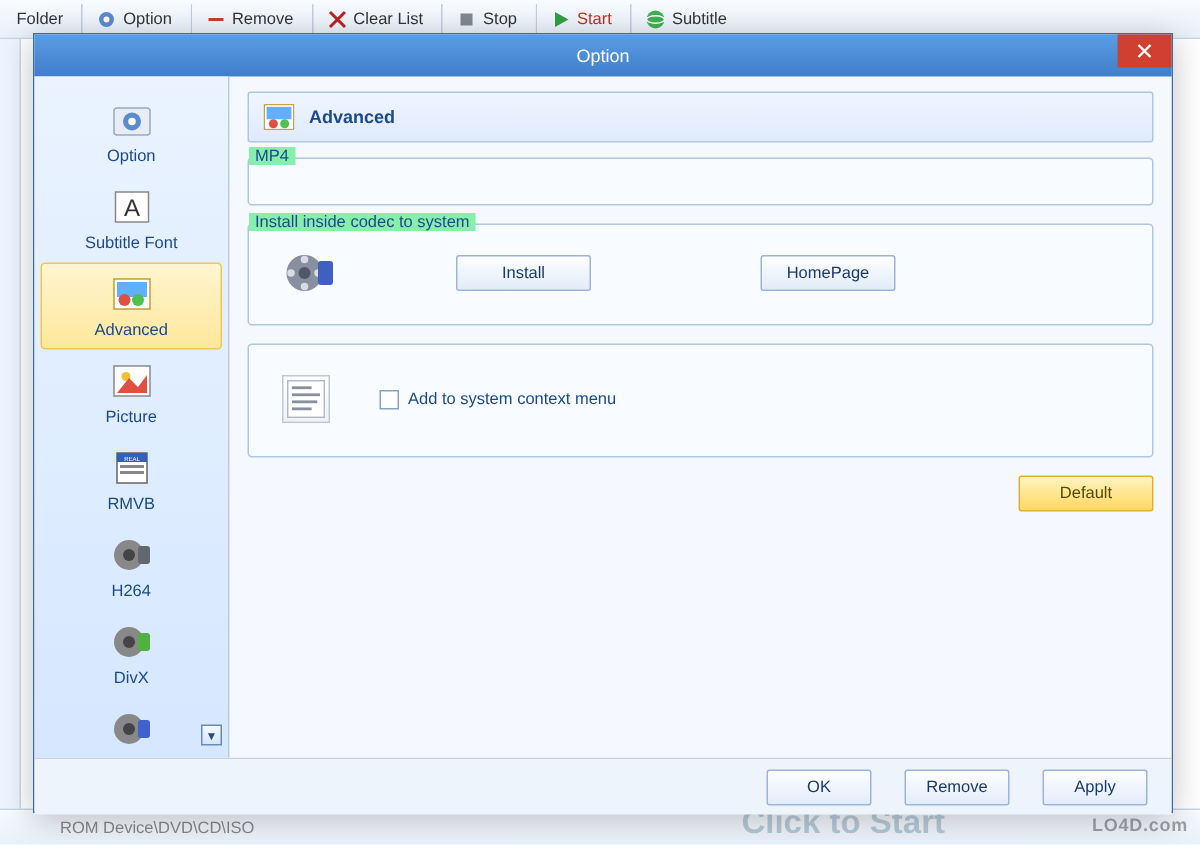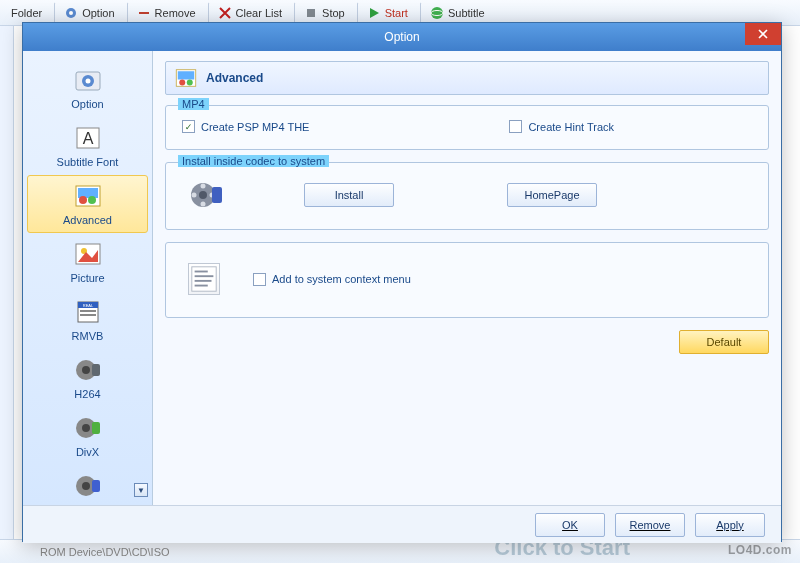--- a/index.html
+++ b/index.html
@@ -16,34 +16,34 @@
 .dlg-body { display: flex; height: 454px; }
 .sidebar { width: 130px; background: linear-gradient(#eaf3ff,#d5e7ff); border-right: 1px solid #b8cce0; padding: 8px 4px; overflow: hidden; position: relative; }
 .side-item { display: flex; flex-direction: column; align-items: center; padding: 4px 2px 6px; border: 1px solid transparent; border-radius: 3px; cursor: pointer; color: #1a4a8a; font-size: 11px; }
 .side-item.selected { background: linear-gradient(#fff5d0,#ffe79a); border: 1px solid #f0c850; }
 .side-icon { width: 32px; height: 32px; margin-bottom: 2px; }
 .side-scroll { position: absolute; right: 4px; bottom: 8px; width: 14px; height: 14px; border: 1px solid #6a8ab8; background: linear-gradient(#f4f8ff,#d8e5f5); display:flex; align-items:center; justify-content:center; font-size:8px; color:#2a4a7a; cursor:pointer; }
 .content { flex: 1; padding: 10px 12px; background: #f5f9ff; overflow: hidden; }
 .header-bar { background: linear-gradient(#f0f6ff,#dfeaff); border: 1px solid #b0c6e0; border-radius: 2px; padding: 4px 8px; display: flex; align-items: center; gap: 8px; color: #1a4a8a; font-weight: bold; font-size: 12px; margin-bottom: 10px; }
 .hdr-icon { width: 24px; height: 24px; }
 .group { border: 1px solid #b0c6e0; border-radius: 3px; padding: 14px 16px 16px; margin-bottom: 12px; position: relative; background: #f8fbff; }
-.group-title { position: absolute; top: -8px; left: 12px; background: #7dd3fc; padding: 0 4px; color: #1a4a8a; font-size: 11px; }
+.group-title { position: absolute; top: -8px; left: 0; background: #86efac; padding: 0 4px; color: #1a4a8a; font-size: 11px; }
 .row { display: flex; align-items: center; gap: 6px; }
 .chk { width: 13px; height: 13px; border: 1px solid #8aa0c0; background: #fff; display: inline-flex; align-items: center; justify-content: center; font-size: 9px; color: #2a6a2a; cursor:pointer; }
 .chk.checked::after { content: "✓"; }
 .field-lbl { color: #1a4a8a; }
 .g1-inner { display: flex; gap: 200px; }
 .g2-inner { display: flex; align-items: center; gap: 40px; padding-left: 6px; }
 .codec-icon { width: 36px; height: 36px; }
 .btn { min-width: 90px; height: 24px; background: linear-gradient(#fdfeff,#e2ecfa); border: 1px solid #9cb4d8; border-radius: 2px; display: inline-flex; align-items: center; justify-content: center; color: #1a3a6a; font-size: 11px; cursor: pointer; }
 .btn.yellow { background: linear-gradient(#fff3c0,#ffd860); border-color: #e0b030; color: #5a4800; }
 .g3-inner { display: flex; align-items: center; gap: 33px; padding: 6px; }
 .menu-icon { width: 32px; height: 32px; border: 1px solid #c0c8d4; background: linear-gradient(#fff,#f0f2f6); }
 .default-wrap { display: flex; justify-content: flex-end; margin-top: 4px; }
-.footer { height: 38px; border-top: 1px solid #c8d4e4; background: #eef4fc; display: flex; align-items: center; justify-content: flex-end; padding-right: 16px; gap: 10px; text-decoration: underline; }
+.footer { height: 38px; border-top: 1px solid #c8d4e4; background: #eef4fc; display: flex; align-items: center; justify-content: flex-end; padding-right: 16px; gap: 22px; }
 .footer .btn { min-width: 70px; height: 24px; }
 .watermark { position: absolute; right: 8px; bottom: 6px; color: rgba(0,0,0,.35); font-size: 12px; font-weight: bold; letter-spacing: .5px; }
 .cts-bg { position:absolute; right:170px; bottom:2px; font-size:22px; font-weight:bold; color:#0c4a6e; opacity:.25; white-space:nowrap; }
 </style>
 </head>
 <body>
 
 <div class="bg-toolbar">
   <div class="bg-btn">
       <span>Folder</span>
@@ -179,30 +179,20 @@
             <rect x="3" y="5" width="26" height="22" fill="#fff" stroke="#c0a030"></rect>
             <rect x="5" y="7" width="22" height="11" fill="#60b0ff"></rect>
             <circle cx="11" cy="22" r="4" fill="#e05040"></circle>
             <circle cx="21" cy="22" r="4" fill="#50c050"></circle>
           </svg>
         <span>Advanced</span>
       </div>
 
       <div class="group">
         <span class="group-title">MP4</span>
-        <div class="g1-inner">
-          <label class="row">
-            <span class="chk checked"></span>
-            <span class="field-lbl">Create PSP MP4 THE</span>
-          </label>
-          <label class="row">
-            <span class="chk"></span>
-            <span class="field-lbl">Create Hint Track</span>
-          </label>
-        </div>
       </div>
 
       <div class="group">
         <span class="group-title">Install inside codec to system</span>
         <div class="g2-inner">
           <svg class="codec-icon" viewBox="0 0 36 36">
             <circle cx="15" cy="18" r="12" fill="#8890a0"></circle>
               <circle cx="15" cy="18" r="4" fill="#505868"></circle>
             <circle cx="15" cy="9" r="2.5" fill="#d8dce4"></circle>
               <circle cx="15" cy="27" r="2.5" fill="#d8dce4"></circle>

